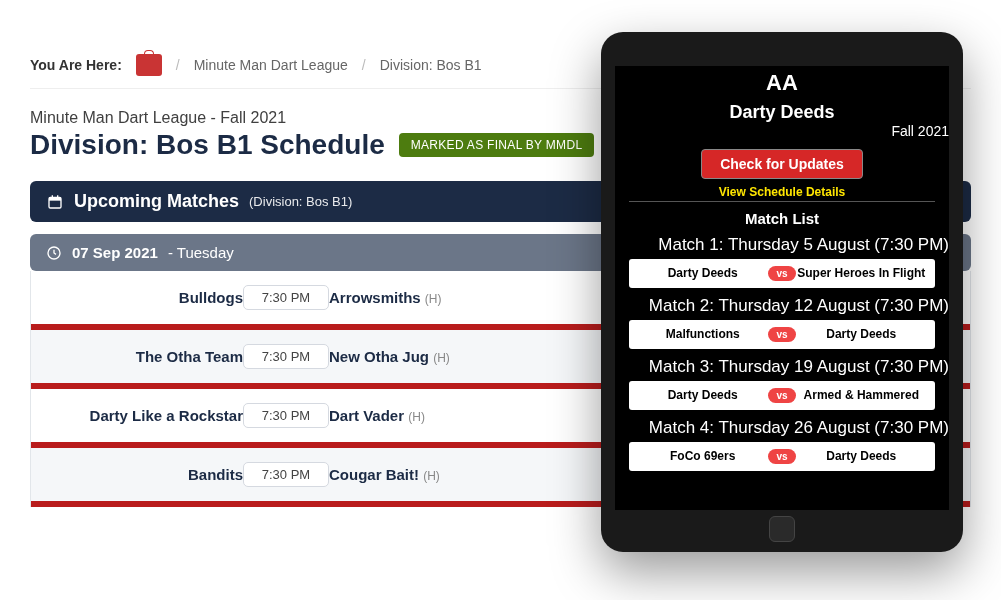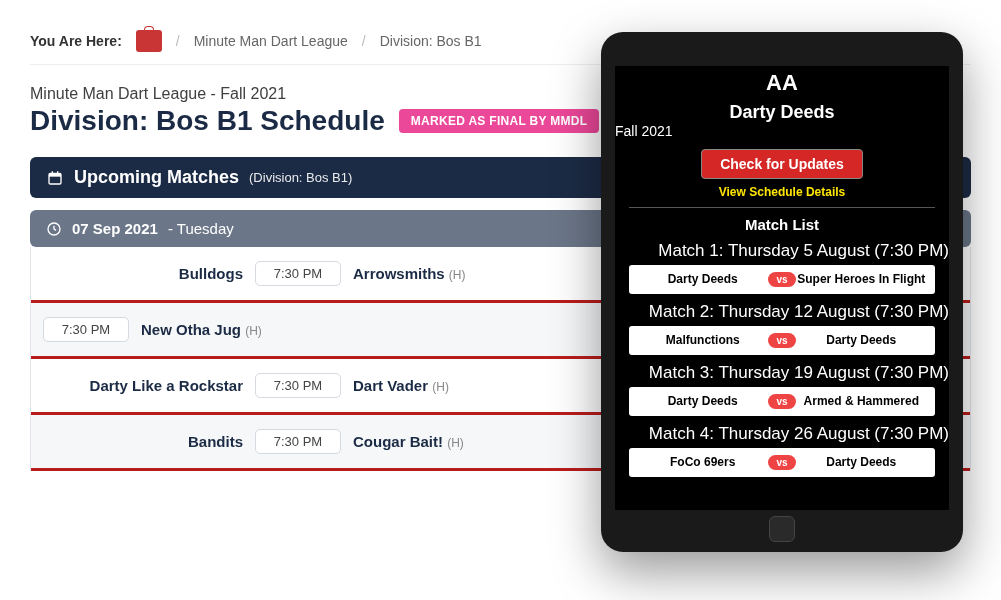--- a/index.html
+++ b/index.html
@@ -1,58 +1,58 @@
 <!DOCTYPE html>
 <html><head>
 <meta charset="utf-8">
 <style>
 * { box-sizing: border-box; margin: 0; padding: 0; }
 body { font-family: -apple-system, BlinkMacSystemFont, "Segoe UI", Arial, sans-serif; background: #fff; width: 1001px; height: 600px; position: relative; overflow: hidden; }
 
-.web-panel { padding: 30px 30px 0 30px; color: #1c2b45; }
+.web-panel { padding: 30px 30px 0 30px; color: #1c2b45; margin-top: 24px; }
 
 .breadcrumb { font-size: 14px; color: #555; display: flex; align-items: center; gap: 14px; margin-bottom: 20px; border-bottom: 1px solid #eee; padding-bottom: 12px; }
 .breadcrumb .you-here { font-weight: 700; color: #333; }
 .breadcrumb .sep { color: #bbb; }
 .breadcrumb .crumb { color: #666; }
 .breadcrumb .logo-box { width: 26px; height: 22px; background: #c93434; border-radius: 3px; display: flex; align-items: center; justify-content: center; position: relative; }
 .breadcrumb .logo-box::before { content:""; position:absolute; top:-4px; left:50%; width:8px; height:6px; border:1px solid #c93434; border-bottom:none; border-radius: 4px 4px 0 0; transform: translateX(-50%); }
 
 .page-title-sub { font-size: 16px; color: #404040; font-weight: 500; margin-bottom: 2px; }
 .page-title-row { display:flex; align-items:center; gap: 14px; margin-bottom: 20px; }
 .page-title { font-size: 28px; font-weight: 800; color: #1c2b45; }
-.badge-final { background: #ec4899; color: #fff; font-size: 12px; font-weight: 700; padding: 5px 12px; border-radius: 4px; letter-spacing: 0.3px; }
+.badge-final { background: #4d7c0f; color: #fff; font-size: 12px; font-weight: 400; padding: 5px 12px; border-radius: 4px; letter-spacing: 0.3px; }
 
 .section-hdr { background: #1c2b45; color: #fff; border-radius: 6px; padding: 10px 16px; display: flex; align-items: center; gap: 10px; font-size: 18px; font-weight: 600; margin-bottom: 12px; }
 .section-hdr .sub { font-size: 13px; font-weight: 400; opacity: 0.9; }
 .section-hdr .icon { width:18px; height:16px; }
 
 .date-bar { background: #6b7688; color: #fff; border-radius: 6px; padding: 10px 16px; display: flex; align-items: center; gap: 10px; font-size: 15px; margin-bottom: 0; }
 .date-bar .date-strong { font-weight: 700; }
 .date-bar .icon { width:16px; height:16px; }
 
 .match-list-web { border-left: 1px solid #e2e6ea; border-right: 1px solid #e2e6ea; }
-.match-row { display:flex; align-items:center; padding: 14px 12px; border-bottom: 3px solid #b91c1c; gap: 12px; font-size: 15px; }
+.match-row { display:flex; align-items:center; padding: 14px 12px; border-bottom: 6px solid #b91c1c; font-size: 15px; }
 .match-row.alt { background: #f5f7f9; }
 .match-row .away { width: 200px; text-align: right; font-weight: 700; color: #1c2b45; }
 .match-row .time-box { width: 86px; text-align: center; border: 1px solid #d5d9e0; border-radius: 5px; padding: 4px 0; font-size: 13px; color: #444; background:#fff; }
 .match-row .home { flex: 1; font-weight: 700; color: #1c2b45; }
 .match-row .h-tag { font-weight: 400; color: #888; font-size: 12px; }
 .match-row .pin-col { width: 40px; display:flex; justify-content:center; border-left: 1px solid #eef0f3; padding-left: 12px; }
 
 
 .tablet-frame { position: absolute; right: 38px; top: 32px; width: 362px; height: 520px; background: #1a1a1a; border-radius: 22px; box-shadow: 0 20px 50px rgba(0,0,0,0.4); padding: 34px 14px 42px 14px; }
 .tablet-home-btn { position:absolute; bottom:10px; left:50%; transform:translateX(-50%); width:26px;height:26px; border-radius:6px; background:#2a2a2a; border:1px solid #444; }
 .tablet-screen { width: 100%; height: 100%; background: #000; color: #fff; font-family: Arial, sans-serif; overflow: hidden; font-size: 13px; }
 
 .tab-title-bar { text-align:center; font-size: 22px; font-weight: 700; padding: 4px 0 6px; }
 .tab-team-name { text-align:center; font-size: 18px; font-weight: 700; }
-.tab-season { text-align:left; font-size: 14px; margin-bottom: 10px; }
+.tab-season { text-align:right; font-size: 14px; margin-bottom: 10px; }
 .tab-btn-update { display:block; margin: 0 auto 6px; background: #d62727; color:#fff; border:1px solid #888; border-radius:4px; padding: 6px 18px; font-size: 14px; font-weight: 600; }
-.tab-link-details { display:block; text-align:center; color: #ffe600; font-size: 12px; font-weight: 700; margin-bottom: 8px; }
+.tab-link-details { display:block; text-align:center; color: #ffe600; font-size: 12px; font-weight: 700; margin-bottom: 2px; }
 .tab-divider { border-top:1px solid #555; margin: 0 14px 8px; }
 .tab-matchlist-hdr { text-align:center; font-weight: 700; font-size: 15px; margin-bottom: 8px; }
 .tab-match-label { text-align:right; font-size: 17px; margin-bottom: 4px; }
 .tab-match-card { background:#fff; color:#000; margin: 0 14px 8px; border-radius: 3px; display:flex; align-items:center; padding: 7px 8px; font-size: 12px; font-weight: 700; }
 .tab-match-card .vs-pill { background:#ef4444; color:#fff; border-radius: 10px; padding: 2px 8px; font-size: 10px; font-weight:700; }
 .tab-match-card .side { flex:1; text-align:center; line-height:1.2; }
 
 svg.icon { flex-shrink:0; }
 </style>
 </head>
@@ -100,20 +100,21 @@
       <div class="time-box">7:30 PM</div>
       <div class="home"><span>Arrowsmiths</span> <span class="h-tag">(H)</span></div>
       <div class="pin-col">
           <svg class="icon" width="18" height="18" viewBox="0 0 24 24" fill="none" stroke="#1c2b45" stroke-width="2">
             <path d="M12 22s7-7 7-12a7 7 0 10-14 0c0 5 7 12 7 12z"></path>
             <circle cx="12" cy="10" r="2.5"></circle>
           </svg>
         </div>
     </div>
     <div class="match-row alt">
+      <div class="away">The Otha Team</div>
       <div class="time-box">7:30 PM</div>
       <div class="home"><span>New Otha Jug</span> <span class="h-tag">(H)</span></div>
       <div class="pin-col">
           <svg class="icon" width="18" height="18" viewBox="0 0 24 24" fill="none" stroke="#1c2b45" stroke-width="2">
             <path d="M12 22s7-7 7-12a7 7 0 10-14 0c0 5 7 12 7 12z"></path>
             <circle cx="12" cy="10" r="2.5"></circle>
           </svg>
         </div>
     </div>
     <div class="match-row">

